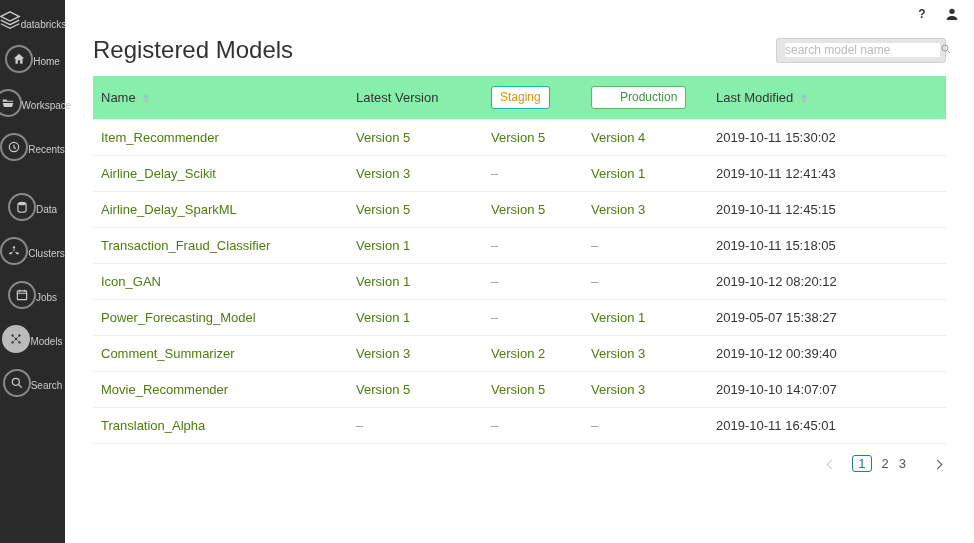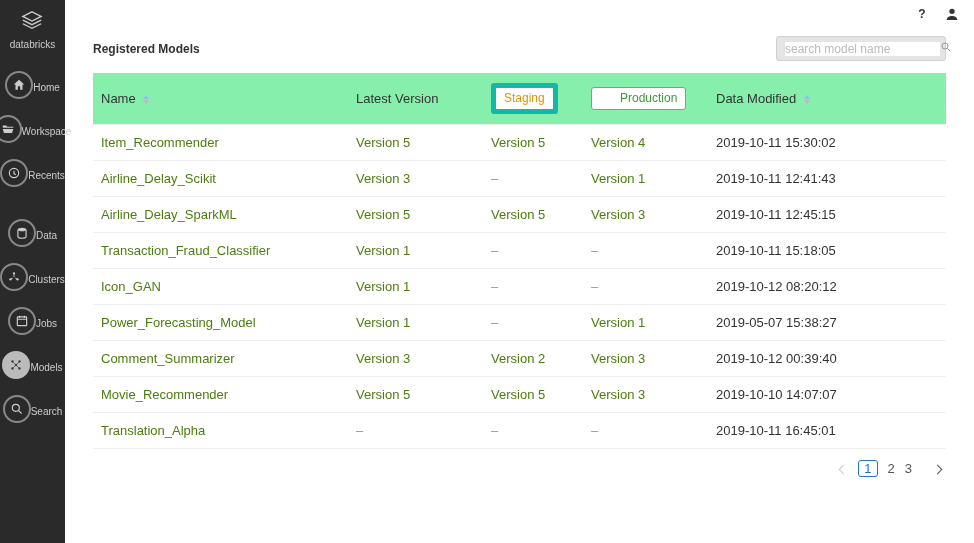--- a/index.html
+++ b/index.html
@@ -1,56 +1,56 @@
 <!DOCTYPE html>
 <html><head>
   <meta charset="utf-8">
   <style>
     * { box-sizing: border-box; margin: 0; padding: 0; }
     html, body { width: 974px; height: 543px; font-family: -apple-system, Helvetica, Arial, sans-serif; font-size: 13px; color: #333; overflow: hidden; background: #fff; }
     .app { display: flex; width: 100%; height: 100%; }
     .sidebar { width: 65px; background: #2a2a2a; color: #ddd; display: flex; flex-direction: column; align-items: center; padding-top: 10px; flex-shrink: 0; }
-    .brand { display: flex; flex-direction: column; align-items: center; margin-bottom: 21px; }
+    .brand { display: flex; flex-direction: row; align-items: center; margin-bottom: 10px; }
     .brand-icon svg { width: 22px; height: 22px; fill: #ddd; stroke: #ddd; }
     .brand-label { font-size: 10px; margin-top: 4px; color: #ccc; }
     .nav-item { display: flex; flex-direction: row; align-items: center; margin-bottom: 16px; cursor: pointer; }
     .nav-item .icon { width: 28px; height: 28px; border: 2px solid #888; border-radius: 50%; display: flex; align-items: center; justify-content: center; }
     .nav-item.active .icon { background: #bbb; border-color: #bbb; }
     .nav-item .icon svg { width: 14px; height: 14px; fill: #ccc; }
     .nav-item.active .icon svg { fill: #333; }
     .nav-item .label { font-size: 10px; margin-top: 4px; color: #ccc; }
     .nav-spacer { height: 16px; }
     .main { flex: 1; display: flex; flex-direction: column; padding: 0 28px; position: relative; overflow: hidden; }
     .topbar { position: absolute; top: 6px; right: 14px; display: flex; gap: 14px; color: #333; }
     .topbar svg { width: 16px; height: 16px; fill: #333; cursor: pointer; }
     .header-row { display: flex; align-items: center; justify-content: space-between; margin-top: 36px; margin-bottom: 12px; }
-    .page-title { font-size: 12px; font-weight: 700; }
+    .page-title { font-size: 24px; font-weight: 400; }
     .search-box { display: flex; align-items: center; border: 1px solid #d0d0d0; border-radius: 3px; padding: 4px 8px; width: 170px; background: #e5e5e5; }
     .search-box input { border: none; outline: none; flex: 1; font-size: 12px; color: #333; }
     .search-box input::placeholder { color: #bbb; }
     .search-box svg { width: 12px; height: 12px; fill: #999; }
     table { width: 100%; border-collapse: collapse; table-layout: fixed; }
     thead tr { background: #86efac; }
     th, td { text-align: left; padding: 10px 8px; border-bottom: 1px solid #eee; font-weight: 400; }
     th { font-size: 13px; color: #333; }
     .col-name { width: 255px; }
     .col-latest { width: 135px; }
     .col-staging { width: 100px; }
     .col-prod { width: 125px; }
     .col-mod { width: auto; }
     .linkish { color: #4d7c0f; cursor: pointer; }
     .dash { color: #999; }
     .badge { display: inline-block; padding: 2px 8px; border-radius: 3px; font-size: 12px; line-height: 1.4; }
-    .badge-staging { border: 5px solid #14b8a6; color: #e59400; background: #fff; }
+    .badge-staging { border: 1px solid #14b8a6; color: #e59400; background: #fff; }
     .badge-prod { border: 1px solid #5cb85c; color: #3c9a3c; background: #fff; padding-left: 28px; }
     .sort-icon { display: inline-flex; flex-direction: column; margin-left: 4px; vertical-align: middle; }
     .sort-icon span { width: 0; height: 0; border-left: 3px solid transparent; border-right: 3px solid transparent; }
     .sort-icon .up { border-bottom: 4px solid #8fbfe8; margin-bottom: 1px; }
     .sort-icon .down { border-top: 4px solid #bbb; }
-    .pagination { display: flex; align-items: center; justify-content: flex-end; gap: 6px; padding: 12px 0; font-size: 13px; color: #555; }
+    .pagination { display: flex; align-items: center; justify-content: flex-end; gap: 12px; padding: 12px 0; font-size: 13px; color: #555; }
     .pagination .pg { cursor: pointer; min-width: 18px; text-align: center; }
     .pagination .current { border: 1px solid #2374c6; color: #2374c6; border-radius: 3px; padding: 0 5px; }
     .pagination .disabled { color: #ccc; cursor: default; }
     .chev { display: inline-block; width: 7px; height: 7px; border-right: 1.5px solid currentColor; border-bottom: 1.5px solid currentColor; }
     .chev.left { transform: rotate(135deg); }
     .chev.right { transform: rotate(-45deg); }
   </style>
 </head>
 <body>
 
@@ -180,21 +180,21 @@
             <span>Name</span>
             <span class="sort-icon">
                 <span class="up"></span>
                 <span class="down"></span>
               </span>
           </th>
           <th><span>Latest Version</span></th>
           <th><span class="badge badge-staging">Staging</span></th>
           <th><span class="badge badge-prod">Production</span></th>
           <th>
-            <span>Data Modified</span>
+            <span>Last Modified</span>
             <span class="sort-icon">
                 <span class="up"></span>
                 <span class="down"></span>
               </span>
           </th>
         </tr>
       </thead>
       <tbody id="tbody">
           <tr>
             <td><span class="linkish">Item_Recommender</span></td>

